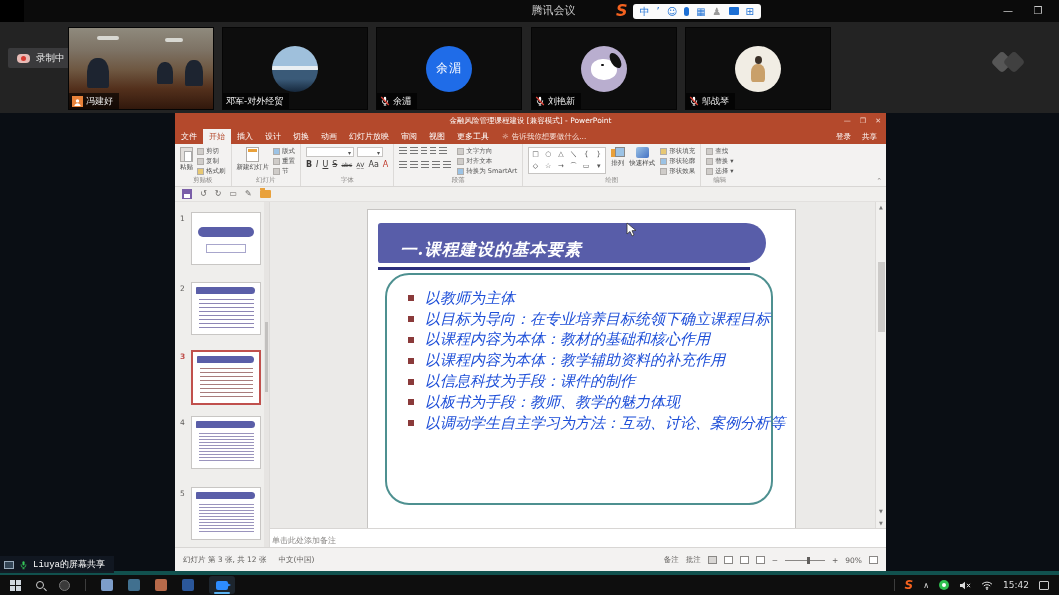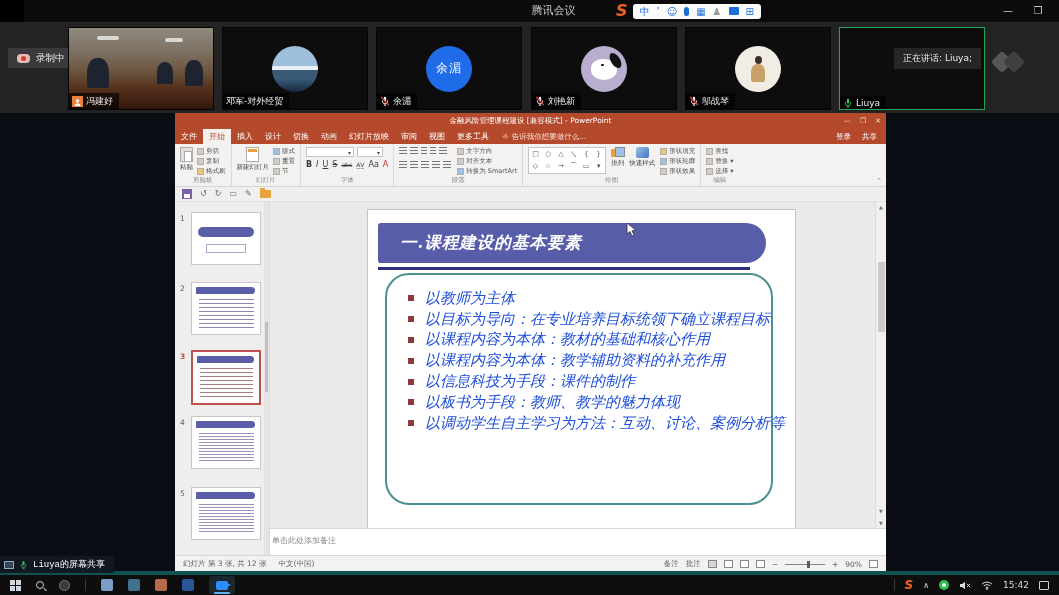--- a/index.html
+++ b/index.html
@@ -140,38 +140,38 @@
              border-left:1px solid #dddbd9;font-size:5px;color:#777;text-align:center;}
   .p-vscroll .up{position:absolute;top:2px;left:0;right:0;}
   .p-vscroll .dn{position:absolute;bottom:14px;left:0;right:0;}
   .p-vscroll .dn2{position:absolute;bottom:2px;left:0;right:0;}
   .p-vscroll i{position:absolute;left:2px;top:60px;width:7px;height:70px;background:#cdcbc9;}
 
   .slide{position:absolute;left:98px;top:8px;width:427px;height:318px;background:#fff;
          box-shadow:0 0 0 1px #c6c4c2;}
   .banner{position:absolute;left:10px;top:13px;width:388px;height:40px;background:#585da9;
           border-radius:3px 21px 21px 3px;}
-  .s-title{position:absolute;left:32px;top:13px;height:40px;line-height:40px;color:#fff;
+  .s-title{position:absolute;left:32px;top:20px;height:40px;line-height:40px;color:#fff;
            font-size:16.5px;font-weight:bold;font-style:italic;letter-spacing:1px;
            font-family:"DejaVu Serif","Liberation Serif",serif;}
   .s-line{position:absolute;left:10px;top:57px;width:372px;height:2.5px;background:#2c2f7d;}
   .s-box{position:absolute;left:17px;top:63px;width:388px;height:232px;border:2px solid #4e9090;
          border-radius:24px;}
   .s-bullets{position:absolute;left:40px;top:78px;margin:0;padding:0;
              font-family:"DejaVu Serif","Liberation Serif",serif;font-style:italic;
              font-size:15px;color:#1d4ed8;}
   .s-bullets li{list-style:none;height:20.8px;display:flex;align-items:center;white-space:nowrap;}
   .sq{width:6px;height:6px;background:#8a3a3a;margin-right:11px;flex:none;}
   .cursor{position:absolute;left:258px;top:12px;}
 
   .p-notes{position:absolute;left:95px;right:0;bottom:17px;height:27px;background:#fff;
            border-top:1px solid #d8d6d4;font-size:8px;color:#8a8886;padding:6px 0 0 2px;}
   .p-status{position:absolute;left:0;right:0;bottom:0;height:17px;background:#f3f2f1;
             border-top:1px solid #d8d6d4;display:flex;align-items:center;font-size:7.5px;
-            color:#605e5c;padding:4px 8px;gap:12px;}
+            color:#605e5c;padding:12px 8px;gap:12px;}
   .ps-right{margin-left:auto;display:flex;align-items:center;gap:7px;}
   .vi{width:9px;height:8px;border:1px solid #8a8886;background:#fff;}
   .vi.sel{background:#d8d6d4;}
   .ztrack{width:40px;height:1px;background:#8a8886;position:relative;}
   .zthumb{position:absolute;left:55%;top:-3px;width:3px;height:7px;background:#605e5c;}
 
   
   .share{position:absolute;left:0;top:556px;height:17px;background:rgba(18,24,34,.94);
          display:flex;align-items:center;gap:5px;padding:0 9px 0 4px;color:#fff;font-size:9px;z-index:6;font-family:Liberation Mono, monospace;}
   .share-win{width:10px;height:8px;border:1px solid #9ab;background:#345;}
@@ -311,31 +311,20 @@
         <svg width="10" height="10" viewBox="0 0 12 12">
             <rect x="4.6" y="1" width="2.8" height="5.6" rx="1.4" fill="#fff"></rect>
             <path d="M2.8 5.2v.9a3.2 3.2 0 0 0 6.4 0v-.9" fill="none" stroke="#fff" stroke-width="1"></path>
             <path d="M6 9.5V11M4.5 11h3" stroke="#fff" stroke-width="1"></path>
             <path d="M1.5 1.2 10.5 10.8" stroke="#e0443a" stroke-width="1.6"></path>
           </svg>
         <span>邬战琴</span>
       </div>
     </div>
 
-    <div class="tile active" style="left:839px">
-      <div class="speaktip">正在讲话: Liuya;</div>
-      <div class="badge">
-        <svg width="10" height="10" viewBox="0 0 12 12">
-            <rect x="4.6" y="1" width="2.8" height="5.6" rx="1.4" fill="#35c759"></rect>
-            <path d="M2.8 5.2v.9a3.2 3.2 0 0 0 6.4 0v-.9" fill="none" stroke="#35c759" stroke-width="1"></path>
-            <path d="M6 9.5V11M4.5 11h3" stroke="#35c759" stroke-width="1"></path>
-          </svg>
-        <span>Liuya</span>
-      </div>
-    </div>
 
     <div class="wm">
         <span class="w1"></span>
         <span class="w2"></span>
       </div>
   </div>
 
   <div class="desktop"></div>
 
   <div class="ppt">

